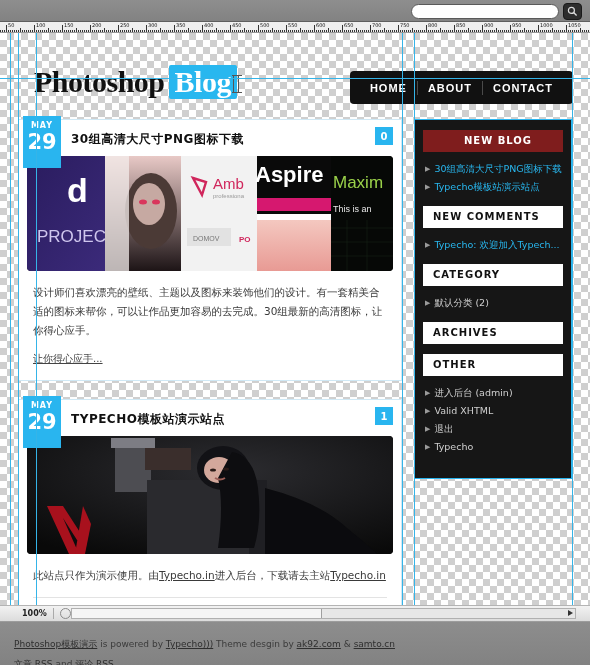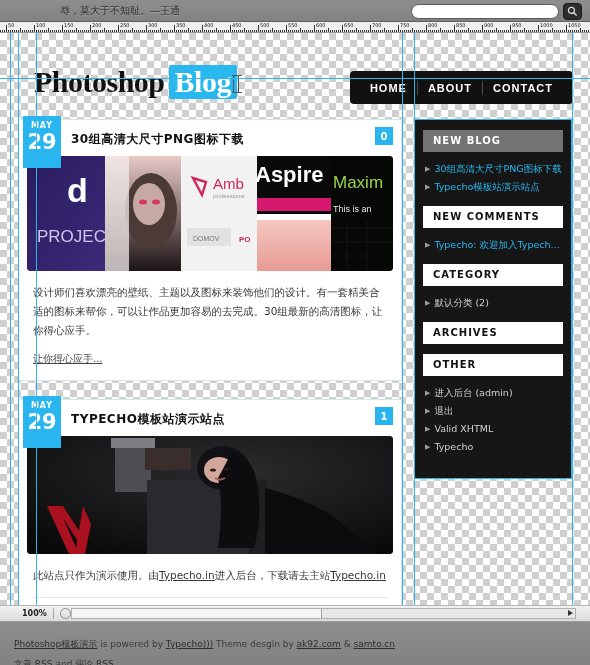--- a/index.html
+++ b/index.html
@@ -167,41 +167,40 @@
   .sidebar{
     position:absolute; left:414px; top:86px; width:158px;
     background:#161616; border:1px solid #29b5ef; padding:10px 0 12px 0;
   }
   .widget{ margin:0 0 10px 0; }
   .widget-title{
     margin:0 8px; height:22px; line-height:22px; padding-left:10px;
     font-size:10px; font-weight:bold; letter-spacing:1px;
     background:#fff; color:#111; font-family:"DejaVu Sans", sans-serif;
   }
-  .widget-title.accent{ background:#737373; color:#fff; }
+  .widget-title.accent{ background:#7f1d1d; color:#fff;text-align:center; }
   .widget ul{ list-style:none; margin:8px 0 0 0; padding:0 8px 0 10px; }
   .widget li{ font-size:9.5px; line-height:17px; color:#c9c9c9;
     font-family:"DejaVu Sans", sans-serif; white-space:nowrap; overflow:hidden;}
   .widget li .arrow{ color:#9a9a9a; margin-right:4px; font-size:7px; vertical-align:1px;}
   .widget li a{ color:#28b7ef; text-decoration:none; }
   .widget li .muted{ color:#cfcfcf; }
 
   
   .site-footer{
     position:absolute; left:14px; top:12px; font-size:9px; color:#3b3b3b;
     line-height:20px; font-family:"DejaVu Sans", sans-serif;
   }
   .site-footer a{ color:#2f2f2f; text-decoration:underline; }
   .site-footer .l2{ display:block; }
 </style>
 </head>
 <body>
 
 <div class="ps-toolbar">
-  <span class="ps-quote">辱，莫大于不知耻。—王通</span>
   <div class="ps-search-wrap">
     <input class="ps-search" type="text" value="" placeholder="" style="">
     <div class="ps-search-btn">
       <svg width="11" height="11" viewBox="0 0 11 11">
         <circle cx="4.4" cy="4.4" r="3" fill="none" stroke="#ddd" stroke-width="1.2"></circle>
         <line x1="6.6" y1="6.6" x2="9.6" y2="9.6" stroke="#ddd" stroke-width="1.4"></line>
       </svg>
     </div>
   </div>
 </div>
@@ -694,22 +693,22 @@
       </div>
 
       <div class="widget">
         <div class="widget-title">ARCHIVES</div>
       </div>
 
       <div class="widget">
         <div class="widget-title">OTHER</div>
         <ul>
           <li><span class="arrow">▶</span><span class="muted">进入后台 (admin)</span></li>
+          <li><span class="arrow">▶</span><span class="muted">Valid XHTML</span></li>
           <li><span class="arrow">▶</span><span class="muted">退出</span></li>
-          <li><span class="arrow">▶</span><span class="muted">Valid XHTML</span></li>
           <li><span class="arrow">▶</span><span class="muted">Typecho</span></li>
         </ul>
       </div>
     </div>
 
   </div>
 </div>
 
 <div class="ps-status">
   <span class="ps-zoom">100%</span>

